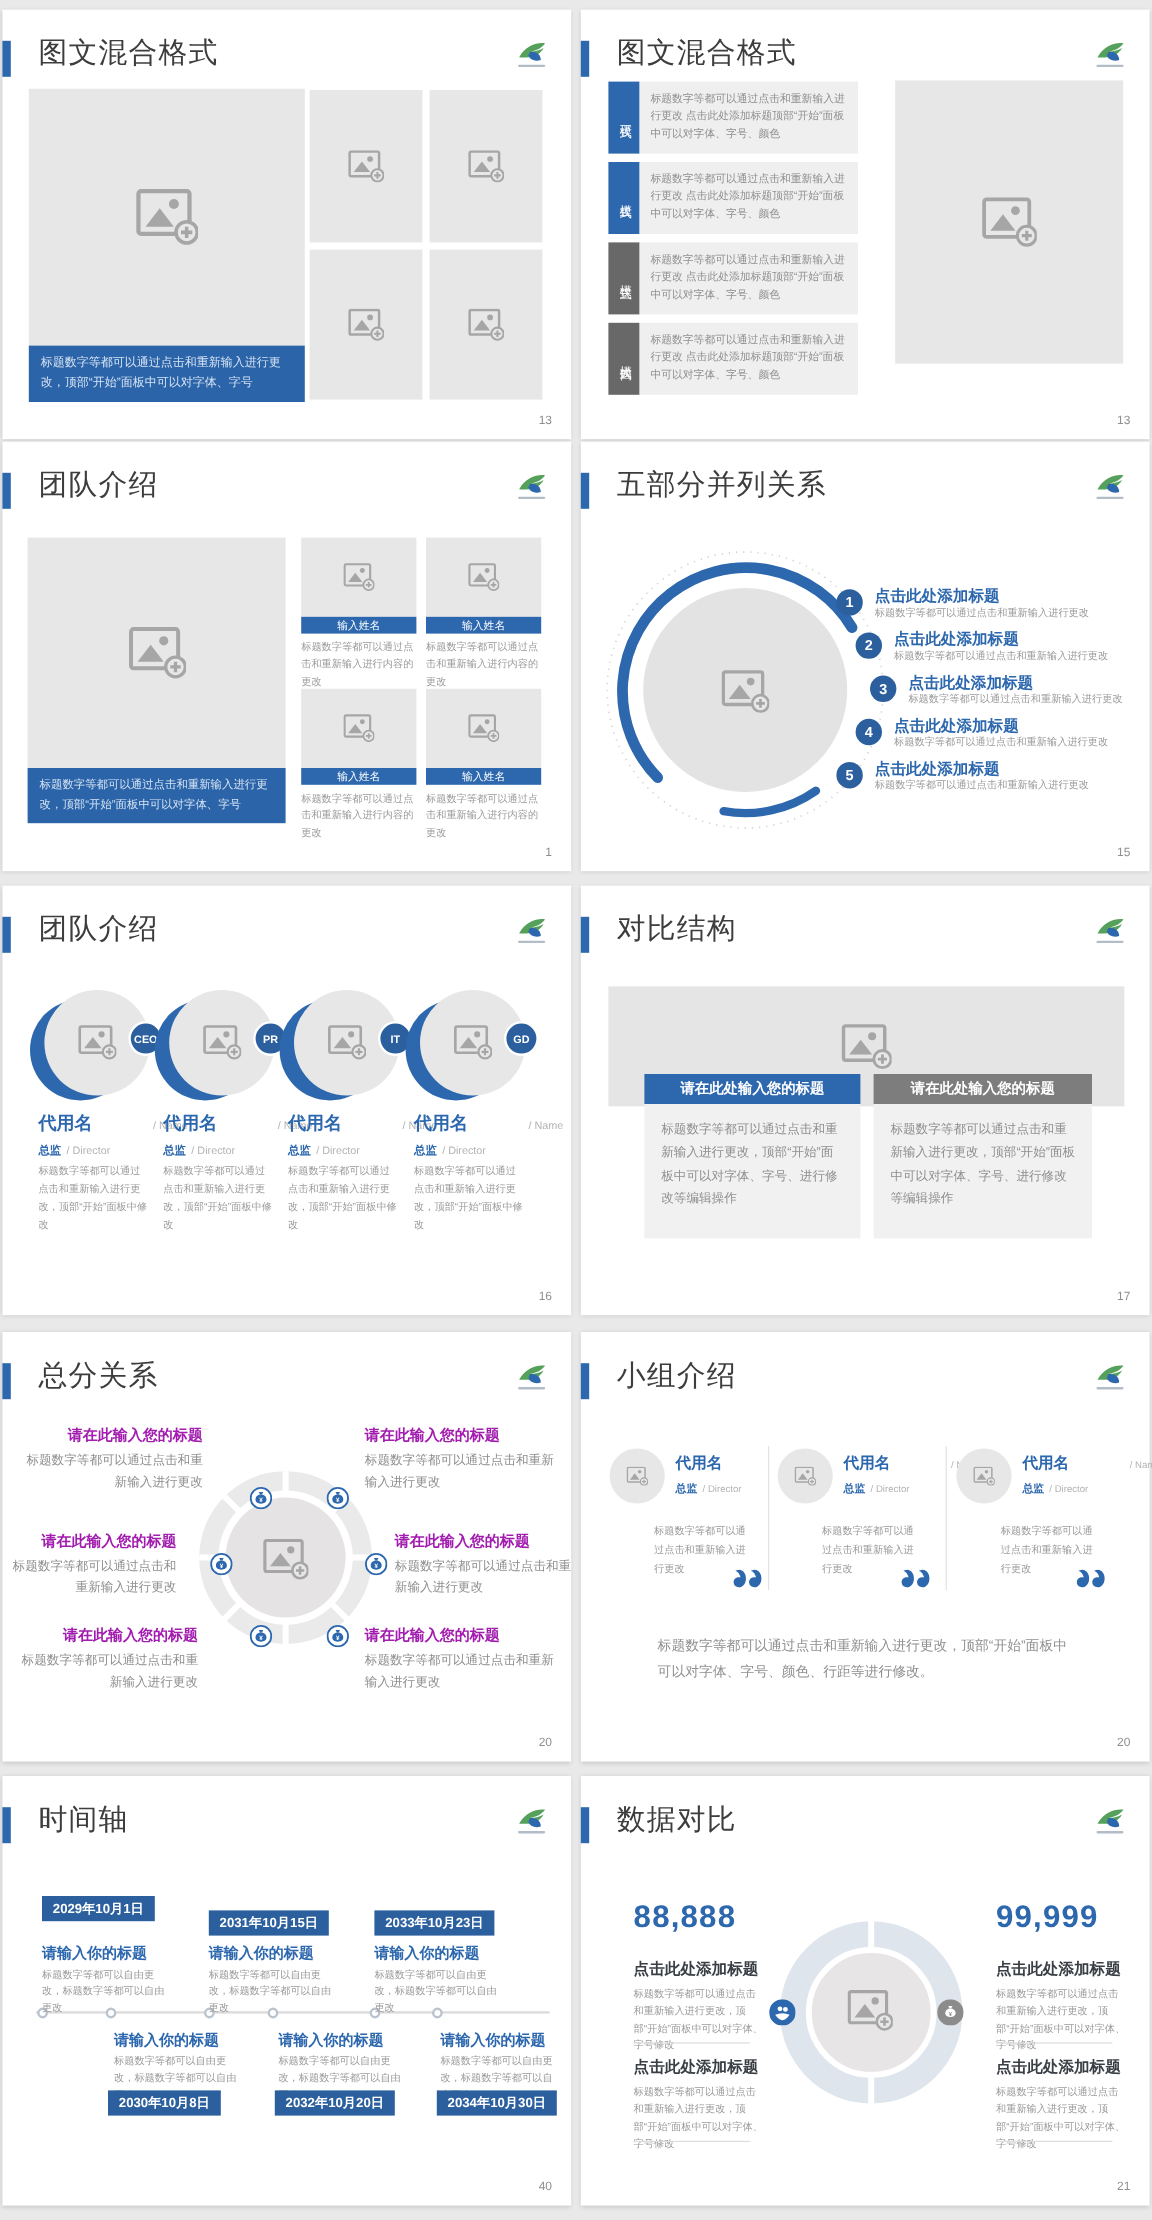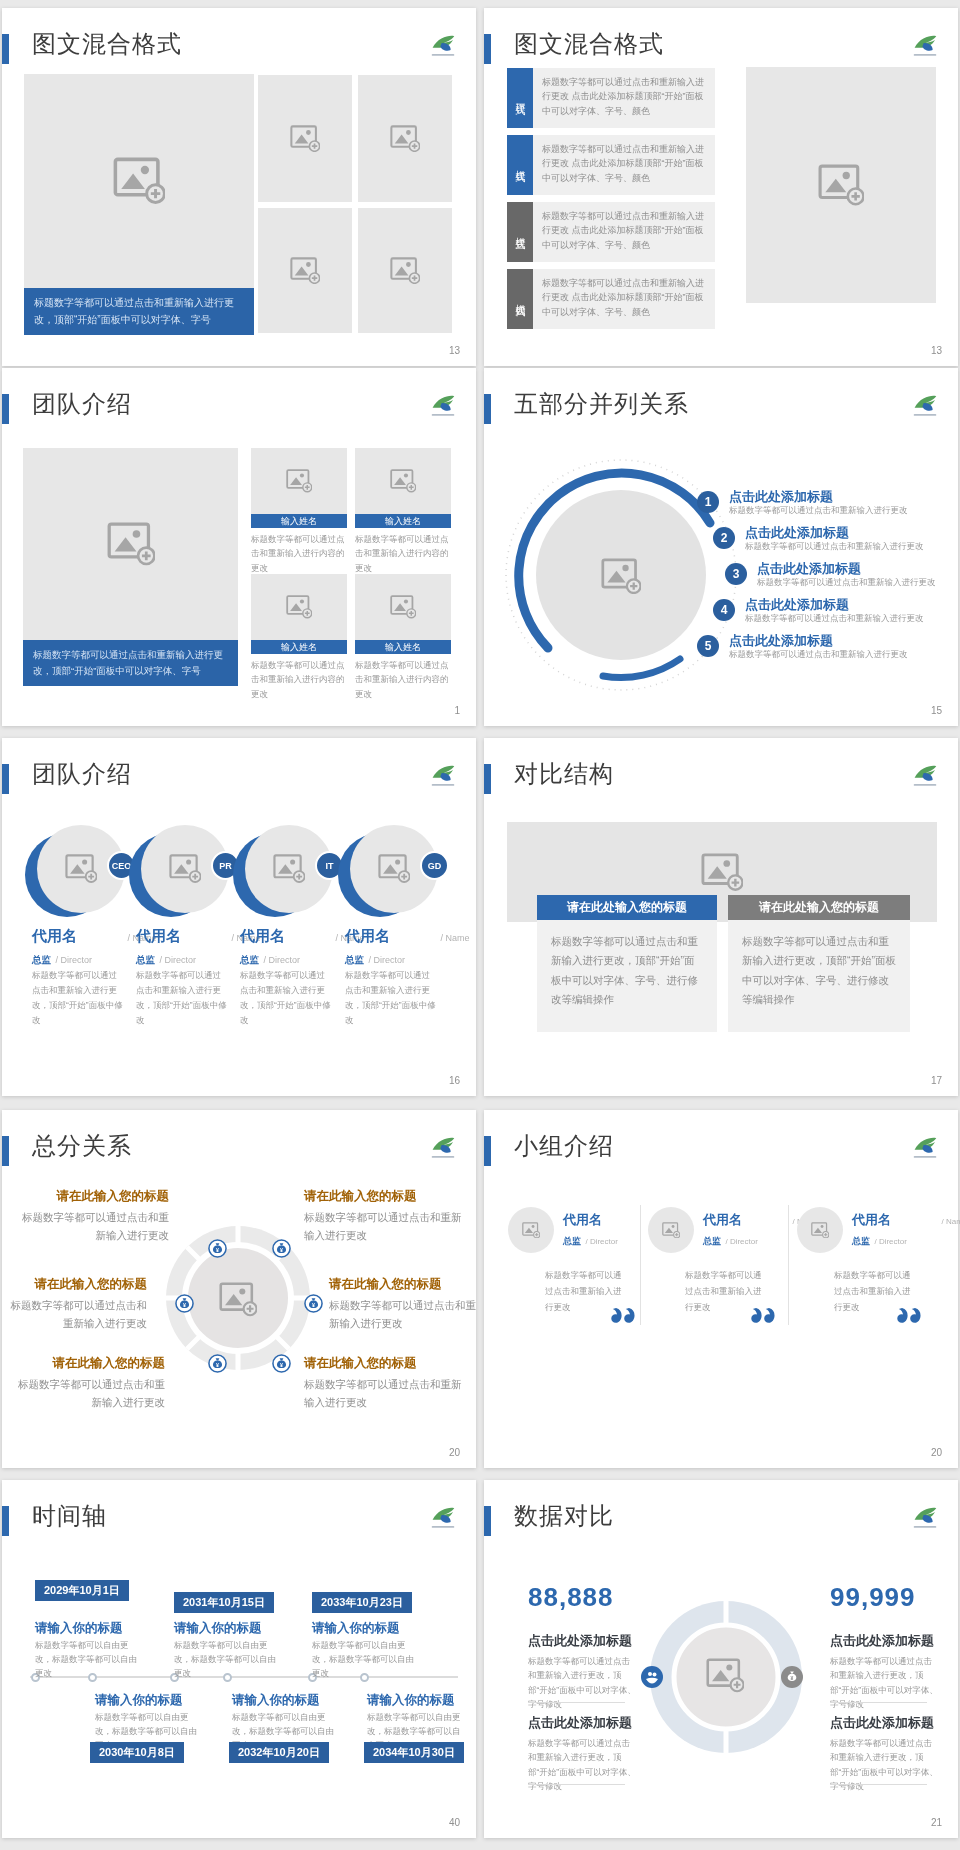--- a/index.html
+++ b/index.html
@@ -23,21 +23,21 @@
   .it-t{position:absolute;font-size:13px;font-weight:bold;color:#2d68ae;white-space:nowrap;}
   .it-s{position:absolute;font-size:8.5px;color:#9a9a9a;white-space:nowrap;}
   .badge{position:absolute;width:25px;height:25px;border-radius:50%;background:#2b5f9e;border:2px solid #fff;color:#fff;font-size:9px;font-weight:bold;display:flex;align-items:center;justify-content:center;}
   .nm{font-size:15px;font-weight:bold;color:#2d68ae;}
   .nm-sfx{font-size:9px;color:#b3b3b3;margin-left:46px;}
   .rl{font-size:9.5px;font-weight:bold;color:#2d68ae;}
   .rl-sfx{font-size:9px;color:#b3b3b3;}
   .ptxt{font-size:8.5px;color:#9a9a9a;line-height:1.75;}
   .hdrbar{position:absolute;height:25px;color:#fff;font-size:12px;font-weight:bold;display:flex;align-items:center;justify-content:center;top:157px;}
   .cmpbox{position:absolute;top:182px;height:112px;background:#f1f1f1;color:#8f8f8f;font-size:10.5px;line-height:1.85;padding:12px 14px;box-sizing:border-box;}
-  .zf-t{font-size:12.5px;font-weight:bold;color:#a16207;margin-bottom:4px;}
+  .zf-t{font-size:12.5px;font-weight:bold;color:#a21caf;margin-bottom:4px;}
   .zf-x{font-size:10.5px;color:#8f8f8f;line-height:1.7;}
   .tl-badge{position:absolute;background:#2b5f9e;color:#fff;font-size:11px;font-weight:bold;padding:3px 9px;white-space:nowrap;}
   .tl-title{position:absolute;font-size:12.5px;font-weight:bold;color:#2d68ae;white-space:nowrap;}
   .tl-text{position:absolute;font-size:8.5px;color:#9a9a9a;line-height:1.65;}
   .tl-dot{position:absolute;width:9px;height:9px;border-radius:50%;background:#fff;border:2px solid #b9c4cf;box-sizing:border-box;}
   .bigv{position:absolute;font-size:26px;font-weight:bold;color:#2d68ae;letter-spacing:1px;}
   .db-t{font-size:13px;font-weight:bold;color:#3a3f46;margin-bottom:4px;}
   .db-x{font-size:8.5px;color:#9a9a9a;line-height:1.7;}
   .dvd{position:absolute;height:1px;background:#ddd;}
   .vline{position:absolute;width:1px;background:#e2e2e2;}
@@ -562,20 +562,21 @@
     <div class="abs" style="left:368px;top:100px;white-space:nowrap"><span class="nm" style="font-size:13px">代用名</span> <span class="nm-sfx" style="font-size:8px">/ Name</span></div>
     <div class="abs" style="left:368px;top:120px;white-space:nowrap"><span class="rl" style="font-size:9px">总监</span> <span class="rl-sfx" style="font-size:8px">/ Director</span></div>
     <div class="abs" style="left:350px;top:157px;width:78px;font-size:8.5px;color:#9a9a9a;line-height:1.9">标题数字等都可以通过点击和重新输入进行更改</div>
     <span class="ic abs" style="left:413px;top:198px;width:24px">
         <svg viewBox="0 0 26 17">
           <path d="M5.5 0 C9.5 1 11.5 4 11.5 8 C11.5 12.3 8.8 16 5.2 16 C2.4 16 0.3 14 0.3 11.3 C0.3 8.8 2.3 6.8 4.9 6.8 C5.5 6.8 6.1 6.9 6.6 7.1 C6.1 4.2 4.4 2 1.9 1.1 Z" fill="#2d68ae"></path>
           <path d="M19.5 0 C23.5 1 25.5 4 25.5 8 C25.5 12.3 22.8 16 19.2 16 C16.4 16 14.3 14 14.3 11.3 C14.3 8.8 16.3 6.8 18.9 6.8 C19.5 6.8 20.1 6.9 20.6 7.1 C20.1 4.2 18.4 2 15.9 1.1 Z" fill="#2d68ae"></path>
         </svg>
       </span>
 
+    <div class="abs" style="left:64px;top:252px;width:352px;font-size:11.5px;color:#8f8f8f;line-height:1.9">标题数字等都可以通过点击和重新输入进行更改，顶部“开始”面板中可以对字体、字号、颜色、行距等进行修改。</div>
     <span class="pnum">20</span>
   </section>
 
   <section class="slide" style="left:2px;top:1480px">
     <div class="abar"></div>
     <h2 class="stitle">时间轴</h2>
     <span class="logo">
         <svg viewBox="0 0 30 28">
           <path d="M3 15 C9 3 22 0 28 1.5 C24 6.5 19 8.5 13 9.2 C18 9.4 23 8.2 26.5 6 C23.5 12 17 15 9.5 15 Z" fill="#55a05a"></path>
           <path d="M13.5 9.5 c6 -0.5 10.5 3 10.3 8 c-5 2 -10.8 -0.3 -11.8 -4.5 Z" fill="#2d68ae"></path>

